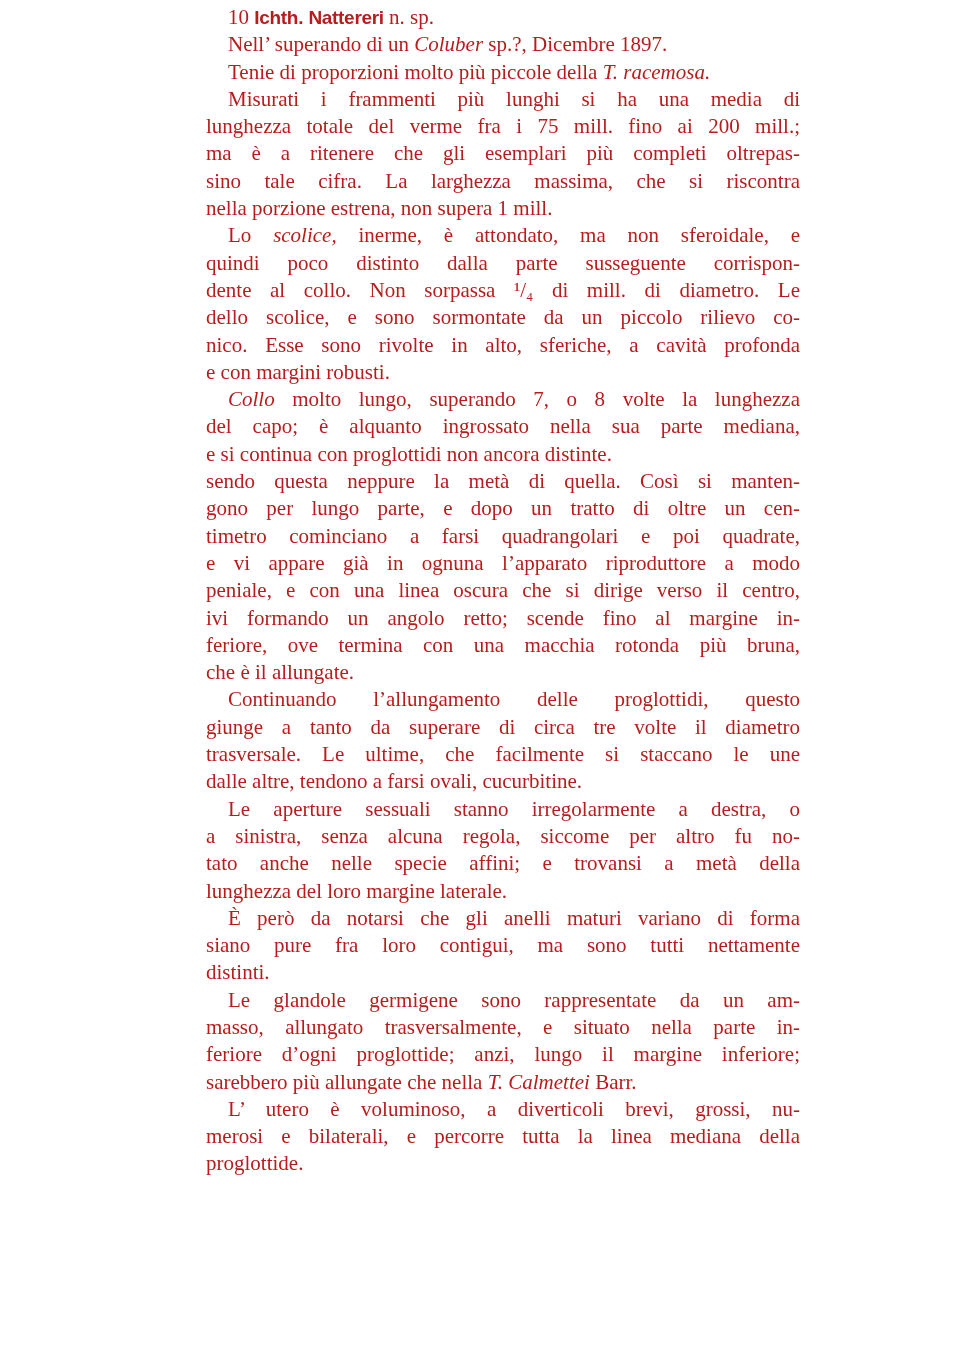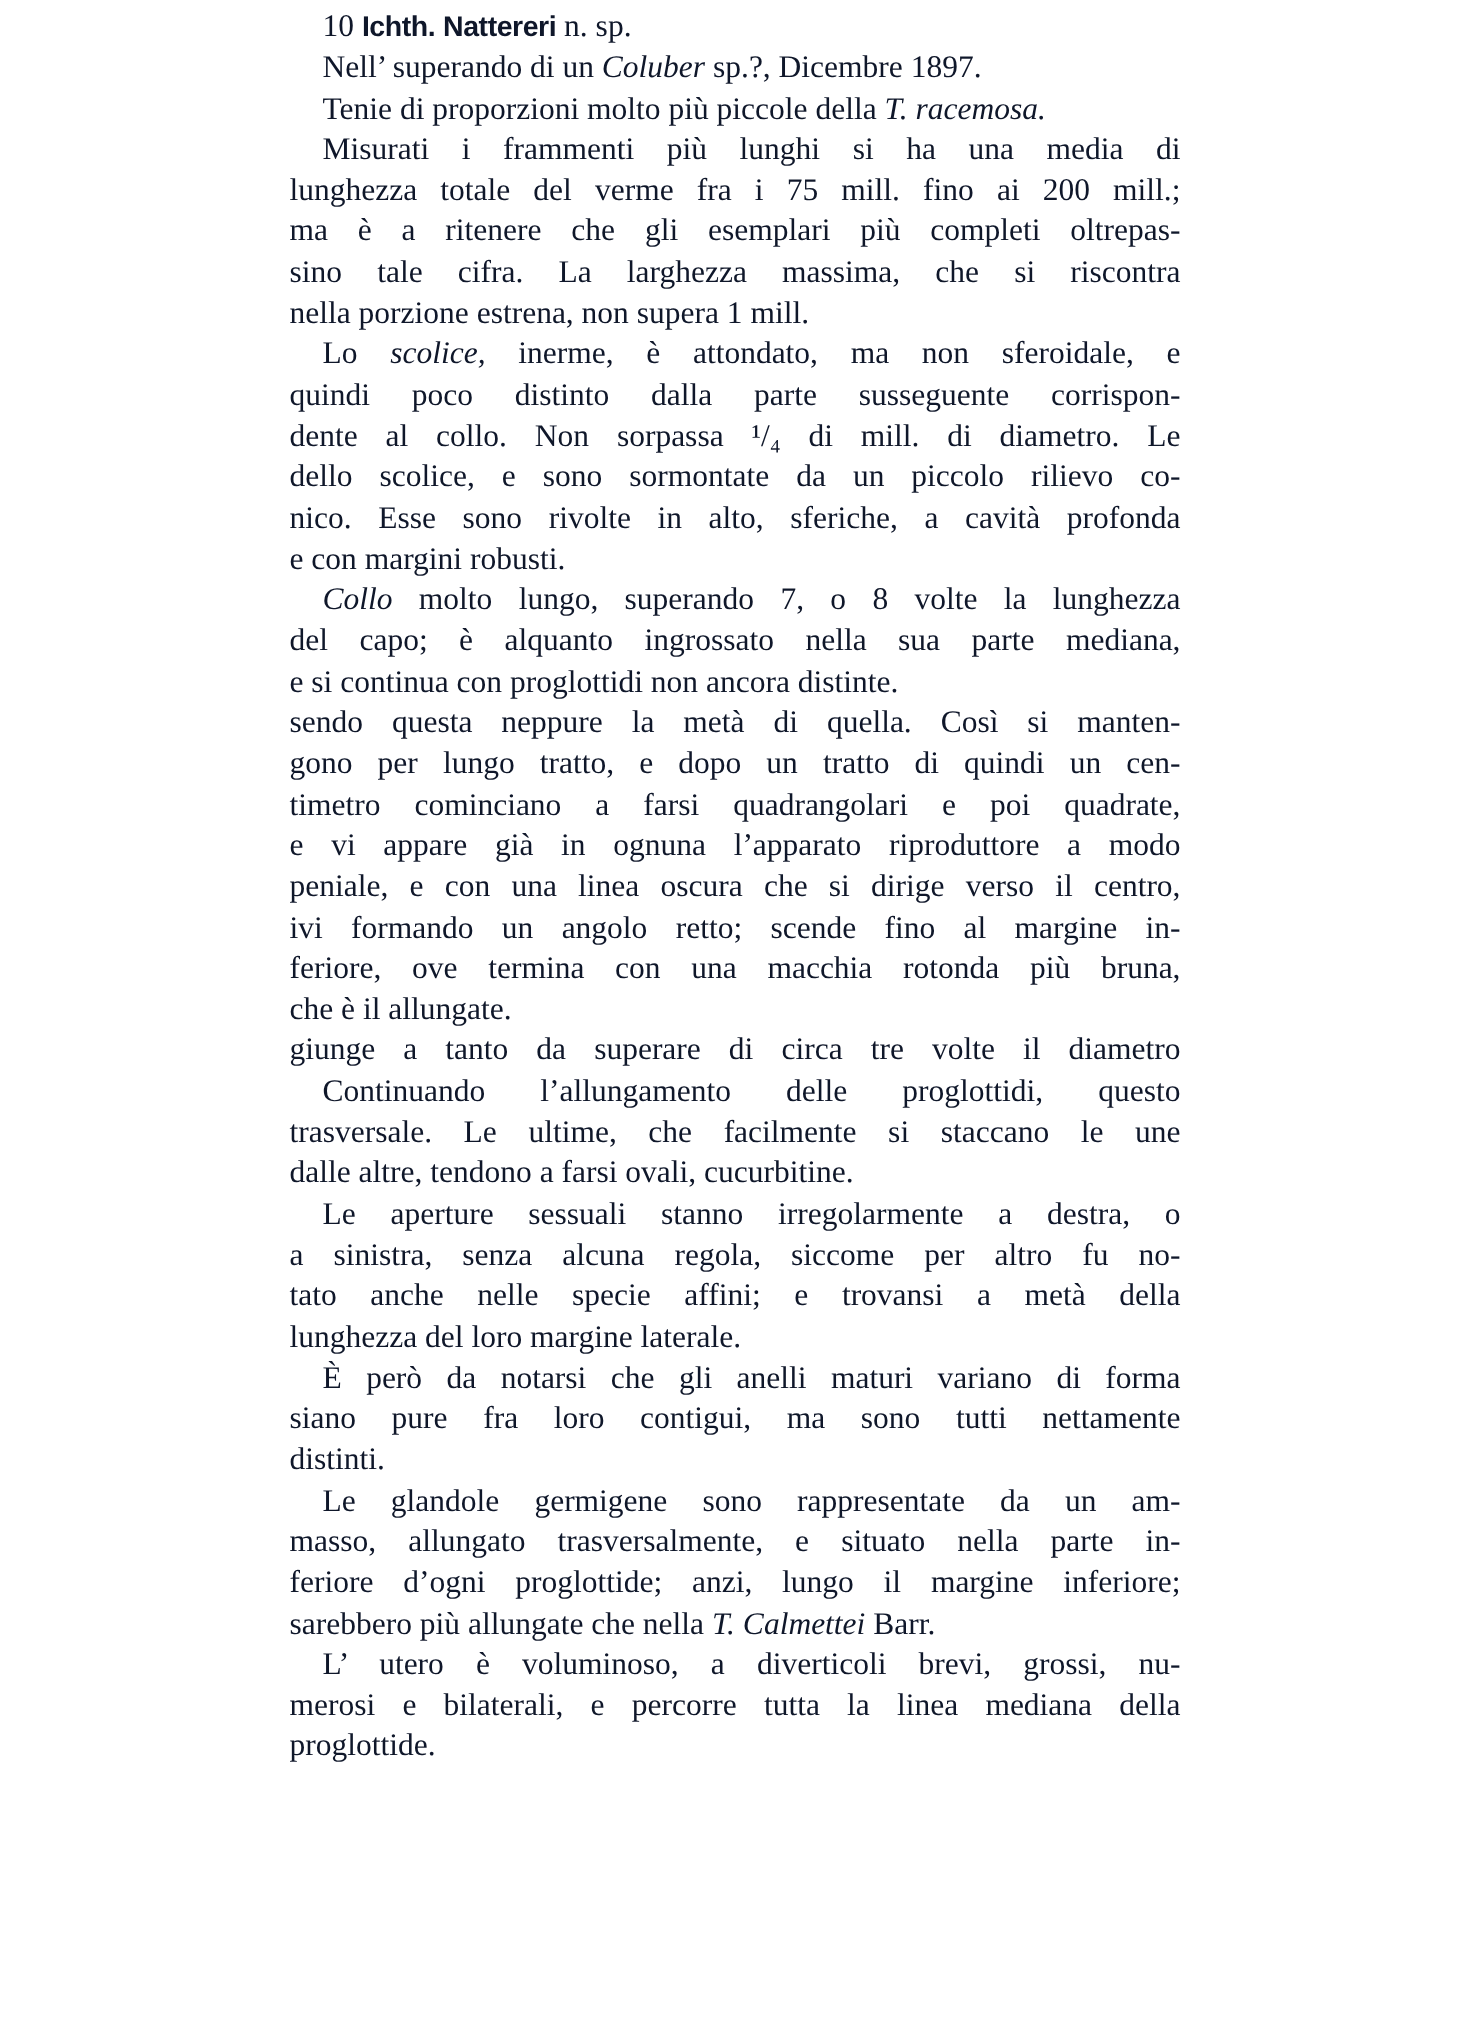--- a/index.html
+++ b/index.html
@@ -1,20 +1,20 @@
 <!DOCTYPE html>
 <html><head>
 <meta charset="utf-8">
 <style>
   html, body { margin:0; padding:0; background:#ffffff; }
   body { width:975px; height:1350px; position:relative; overflow:hidden; }
   .page {
-    position:absolute; left:193px; top:4px; width:594px;
+    position:absolute; left:206px; top:4px; width:594px;
     font-family:"Liberation Serif","DejaVu Serif",serif;
-    font-size:21px; line-height:27.3px; color:#0f172a;
+    font-size:21px; line-height:27.3px; color:#b91c1c;
   }
   .ln { display:block; white-space:nowrap; text-align:justify; text-align-last:justify; height:27.3px; }
   .ln.last { text-align-last:left; }
   .ind { padding-left:22px; }
   .heading { font-family:"Liberation Sans","DejaVu Sans",sans-serif; font-weight:bold; font-size:19px; letter-spacing:-0.3px; }
   .hnum { font-family:"Liberation Serif",serif; font-weight:normal; font-size:21px; }
   .hrest { font-family:"Liberation Serif",serif; font-weight:normal; font-size:21px; }
   i { font-style:italic; }
 </style>
 </head>
@@ -49,31 +49,31 @@
         <span class="ln"><span>nico. Esse sono rivolte in alto, sferiche, a cavità profonda</span></span>
         <span class="ln last"><span>e con margini robusti.</span></span>
       </div>
       <div>
         <span class="ln ind"><i>Collo</i><span> molto lungo, superando 7, o 8 volte la lunghezza</span></span>
         <span class="ln"><span>del capo; è alquanto ingrossato nella sua parte mediana,</span></span>
         <span class="ln last"><span>e si continua con proglottidi non ancora distinte.</span></span>
       </div>
       <div>
         <span class="ln"><span>sendo questa neppure la metà di quella. Così si manten-</span></span>
-        <span class="ln"><span>gono per lungo tratto, e dopo un tratto di quindi un cen-</span></span>
+        <span class="ln"><span>gono per lungo parte, e dopo un tratto di oltre un cen-</span></span>
         <span class="ln"><span>timetro cominciano a farsi quadrangolari e poi quadrate,</span></span>
         <span class="ln"><span>e vi appare già in ognuna l’apparato riproduttore a modo</span></span>
         <span class="ln"><span>peniale, e con una linea oscura che si dirige verso il centro,</span></span>
         <span class="ln"><span>ivi formando un angolo retto; scende fino al margine in-</span></span>
         <span class="ln"><span>feriore, ove termina con una macchia rotonda più bruna,</span></span>
         <span class="ln last"><span>che è il allungate.</span></span>
       </div>
       <div>
+        <span class="ln ind"><span>Continuando l’allungamento delle proglottidi, questo</span></span>
         <span class="ln"><span>giunge a tanto da superare di circa tre volte il diametro</span></span>
-        <span class="ln ind"><span>Continuando l’allungamento delle proglottidi, questo</span></span>
         <span class="ln"><span>trasversale. Le ultime, che facilmente si staccano le une</span></span>
         <span class="ln last"><span>dalle altre, tendono a farsi ovali, cucurbitine.</span></span>
       </div>
       <div>
         <span class="ln ind"><span>Le aperture sessuali stanno irregolarmente a destra, o</span></span>
         <span class="ln"><span>a sinistra, senza alcuna regola, siccome per altro fu no-</span></span>
         <span class="ln"><span>tato anche nelle specie affini; e trovansi a metà della</span></span>
         <span class="ln last"><span>lunghezza del loro margine laterale.</span></span>
       </div>
       <div>

